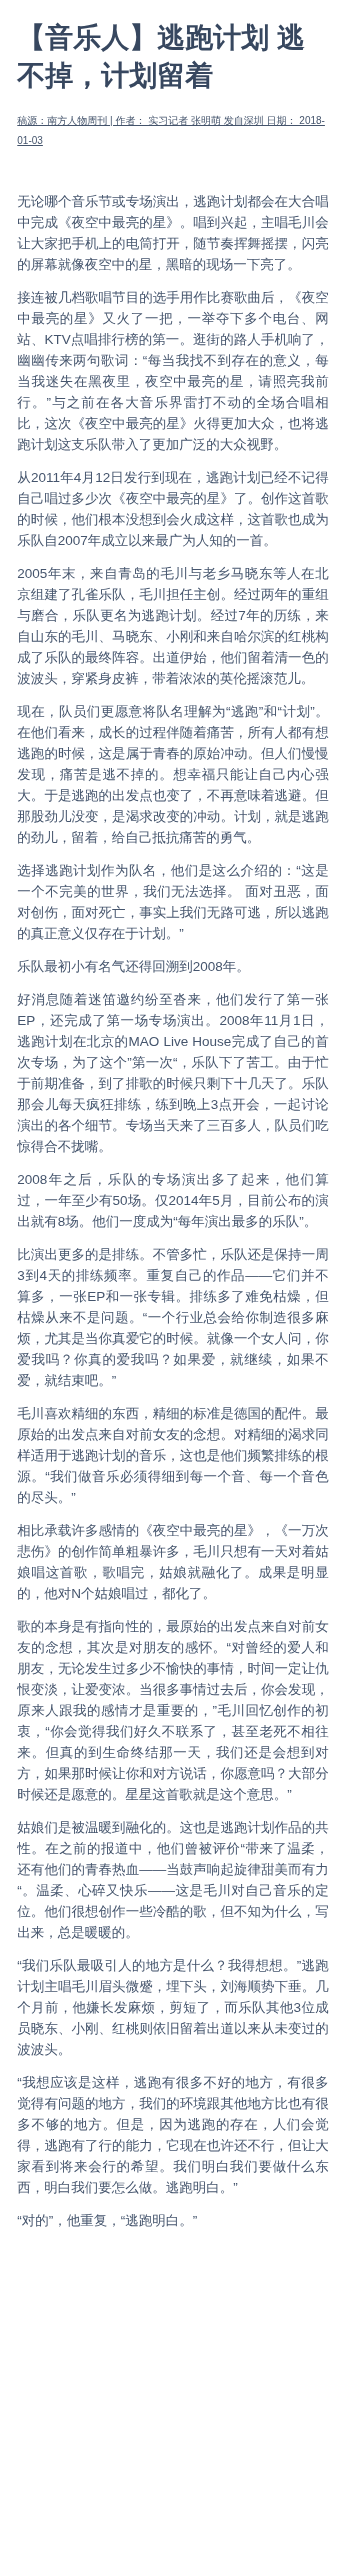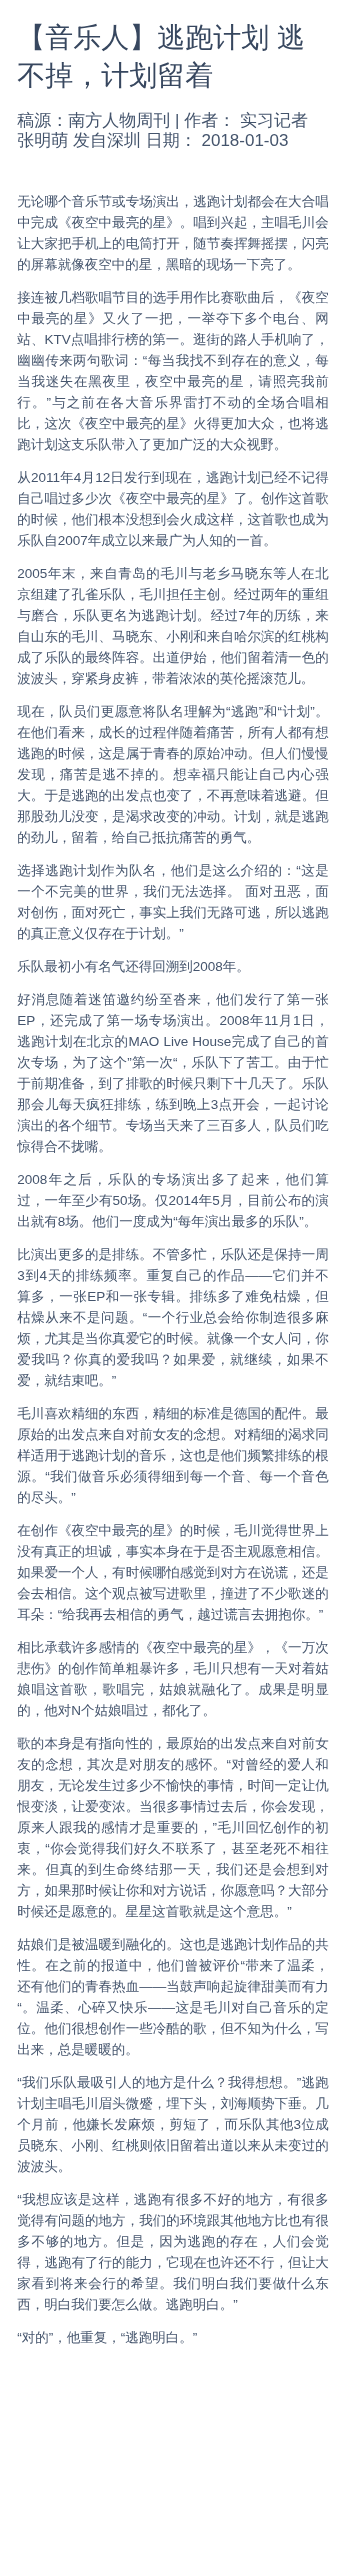--- a/index.html
+++ b/index.html
@@ -14,29 +14,30 @@
     font-family: "Liberation Sans", "DejaVu Sans", sans-serif;
     color: #45556d;
   }
   .article {
     padding: 19.4px 17.3px 0 17.3px;
   }
   .page-title {
     margin: 0 0 16px 0;
     font-size: 28px;
     line-height: 38px;
-    font-weight: 400;
+    font-weight: 700;
     color: #37475f;
     letter-spacing: 0;
   }
   .byline {
     margin: 16px 0 40px 0;
-    font-size: 17px;
+    font-size: 10px;
     line-height: 20px;
     color: #44546c;
+    text-decoration: underline;
   }
   .article-body p {
     margin: 8px 0 12px 0;
     font-size: 13.5px;
     line-height: 21px;
     color: #45556d;
     text-align: justify;
     text-justify: inter-ideograph;
     word-break: break-word;
   }
@@ -52,21 +53,20 @@
       <p>接连被几档歌唱节目的选手用作比赛歌曲后，《夜空中最亮的星》又火了一把，一举夺下多个电台、网站、KTV点唱排行榜的第一。逛街的路人手机响了，幽幽传来两句歌词：“每当我找不到存在的意义，每当我迷失在黑夜里，夜空中最亮的星，请照亮我前行。”与之前在各大音乐界雷打不动的全场合唱相比，这次《夜空中最亮的星》火得更加大众，也将逃跑计划这支乐队带入了更加广泛的大众视野。</p>
       <p>从2011年4月12日发行到现在，逃跑计划已经不记得自己唱过多少次《夜空中最亮的星》了。创作这首歌的时候，他们根本没想到会火成这样，这首歌也成为乐队自2007年成立以来最广为人知的一首。</p>
       <p>2005年末，来自青岛的毛川与老乡马晓东等人在北京组建了孔雀乐队，毛川担任主创。经过两年的重组与磨合，乐队更名为逃跑计划。经过7年的历练，来自山东的毛川、马晓东、小刚和来自哈尔滨的红桃构成了乐队的最终阵容。出道伊始，他们留着清一色的波波头，穿紧身皮裤，带着浓浓的英伦摇滚范儿。</p>
       <p>现在，队员们更愿意将队名理解为“逃跑”和“计划”。在他们看来，成长的过程伴随着痛苦，所有人都有想逃跑的时候，这是属于青春的原始冲动。但人们慢慢发现，痛苦是逃不掉的。想幸福只能让自己内心强大。于是逃跑的出发点也变了，不再意味着逃避。但那股劲儿没变，是渴求改变的冲动。计划，就是逃跑的劲儿，留着，给自己抵抗痛苦的勇气。</p>
       <p>选择逃跑计划作为队名，他们是这么介绍的：“这是一个不完美的世界，我们无法选择。 面对丑恶，面对创伤，面对死亡，事实上我们无路可逃，所以逃跑的真正意义仅存在于计划。”</p>
       <p>乐队最初小有名气还得回溯到2008年。</p>
       <p>好消息随着迷笛邀约纷至沓来，他们发行了第一张EP，还完成了第一场专场演出。2008年11月1日，逃跑计划在北京的MAO Live House完成了自己的首次专场，为了这个”第一次“，乐队下了苦工。由于忙于前期准备，到了排歌的时候只剩下十几天了。乐队那会儿每天疯狂排练，练到晚上3点开会，一起讨论演出的各个细节。专场当天来了三百多人，队员们吃惊得合不拢嘴。</p>
       <p>2008年之后，乐队的专场演出多了起来，他们算过，一年至少有50场。仅2014年5月，目前公布的演出就有8场。他们一度成为“每年演出最多的乐队”。</p>
       <p>比演出更多的是排练。不管多忙，乐队还是保持一周3到4天的排练频率。重复自己的作品——它们并不算多，一张EP和一张专辑。排练多了难免枯燥，但枯燥从来不是问题。“一个行业总会给你制造很多麻烦，尤其是当你真爱它的时候。就像一个女人问，你爱我吗？你真的爱我吗？如果爱，就继续，如果不爱，就结束吧。”</p>
       <p>毛川喜欢精细的东西，精细的标准是德国的配件。最原始的出发点来自对前女友的念想。对精细的渴求同样适用于逃跑计划的音乐，这也是他们频繁排练的根源。“我们做音乐必须得细到每一个音、每一个音色的尽头。”</p>
-      <p>在创作《夜空中最亮的星》的时候，毛川觉得世界上没有真正的坦诚，事实本身在于是否主观愿意相信。如果爱一个人，有时候哪怕感觉到对方在说谎，还是会去相信。这个观点被写进歌里，撞进了不少歌迷的耳朵：“给我再去相信的勇气，越过谎言去拥抱你。”</p>
       <p>相比承载许多感情的《夜空中最亮的星》，《一万次悲伤》的创作简单粗暴许多，毛川只想有一天对着姑娘唱这首歌，歌唱完，姑娘就融化了。成果是明显的，他对N个姑娘唱过，都化了。</p>
       <p>歌的本身是有指向性的，最原始的出发点来自对前女友的念想，其次是对朋友的感怀。“对曾经的爱人和朋友，无论发生过多少不愉快的事情，时间一定让仇恨变淡，让爱变浓。当很多事情过去后，你会发现，原来人跟我的感情才是重要的，”毛川回忆创作的初衷，“你会觉得我们好久不联系了，甚至老死不相往来。但真的到生命终结那一天，我们还是会想到对方，如果那时候让你和对方说话，你愿意吗？大部分时候还是愿意的。星星这首歌就是这个意思。”</p>
       <p>姑娘们是被温暖到融化的。这也是逃跑计划作品的共性。在之前的报道中，他们曾被评价“带来了温柔，还有他们的青春热血——当鼓声响起旋律甜美而有力“。温柔、心碎又快乐——这是毛川对自己音乐的定位。他们很想创作一些冷酷的歌，但不知为什么，写出来，总是暖暖的。</p>
       <p>“我们乐队最吸引人的地方是什么？我得想想。”逃跑计划主唱毛川眉头微蹙，埋下头，刘海顺势下垂。几个月前，他嫌长发麻烦，剪短了，而乐队其他3位成员晓东、小刚、红桃则依旧留着出道以来从未变过的波波头。</p>
       <p>“我想应该是这样，逃跑有很多不好的地方，有很多觉得有问题的地方，我们的环境跟其他地方比也有很多不够的地方。但是，因为逃跑的存在，人们会觉得，逃跑有了行的能力，它现在也许还不行，但让大家看到将来会行的希望。我们明白我们要做什么东西，明白我们要怎么做。逃跑明白。”</p>
       <p>“对的”，他重复，“逃跑明白。”</p>
     </div>
 </div>
 
 

